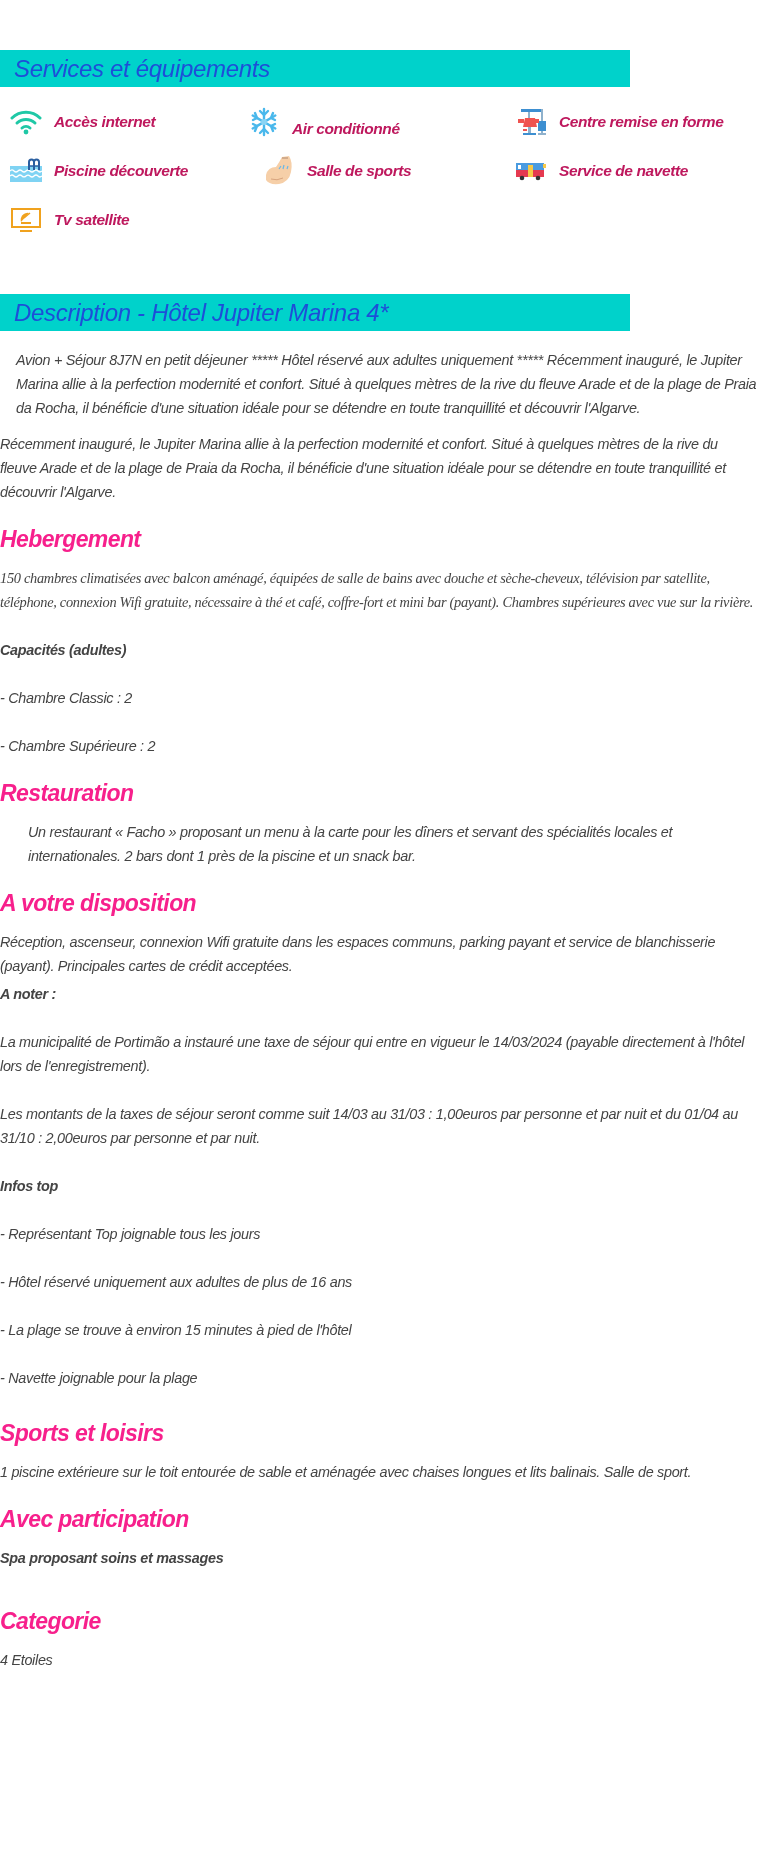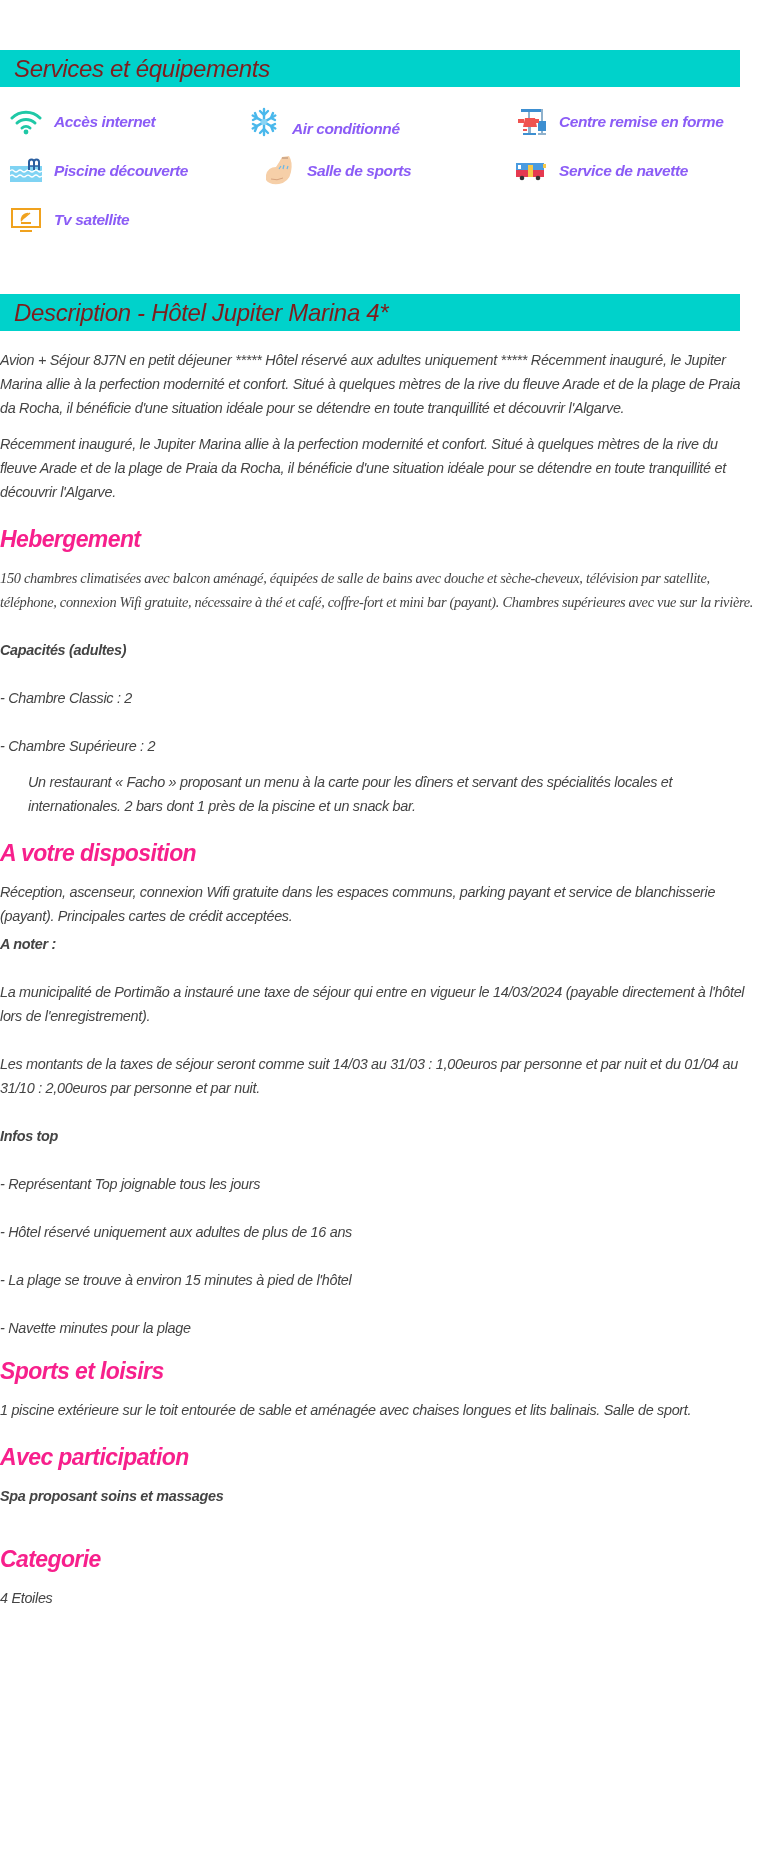--- a/index.html
+++ b/index.html
@@ -8,24 +8,24 @@
     font-family: "Liberation Sans", sans-serif;
     color: #444444;
     font-style: italic;
     position: relative;
     height: 1874px;
     overflow: hidden;
   }
   .bar {
     position: absolute;
     left: 0;
-    width: 740px;
+    width: 630px;
     height: 37px;
     background: #00d2cb;
-    color: #7f1d1d;
+    color: #1d4ed8;
     font-size: 24px;
     line-height: 37px;
     padding-left: 14px;
     font-style: italic;
     letter-spacing: -0.3px;
   }
   .services-grid {
     position: absolute;
     top: 106px;
     left: 10px;
@@ -41,21 +41,21 @@
     width: 32px;
     height: 32px;
     display: inline-flex;
     align-items: center;
     justify-content: center;
     margin-right: 12px;
   }
   .svc .lbl {
     font-size: 15.5px;
     font-weight: bold;
-    color: #8b5cf6;
+    color: #be185d;
     letter-spacing: -0.4px;
   }
   .content {
     position: absolute;
     left: 0;
     top: 340px;
     width: 758px;
   }
   p.txt {
     font-size: 14.4px;
@@ -182,45 +182,46 @@
     </span>
     <span class="lbl">Tv satellite</span>
   </div>
 </div>
 
 <div class="bar" style="top:294px;">
   <span>Description - Hôtel Jupiter Marina 4*</span>
 </div>
 
 <div class="content">
-  <p class="txt" style="margin-top:8px;">Avion + Séjour 8J7N en petit déjeuner ***** Hôtel réservé aux adultes uniquement ***** Récemment inauguré, le Jupiter Marina allie à la perfection modernité et confort. Situé à quelques mètres de la rive du fleuve Arade et de la plage de Praia da Rocha, il bénéficie d'une situation idéale pour se détendre en toute tranquillité et découvrir l'Algarve.</p>
+  <p class="txt" style="margin-top:8px;padding-left:16px;">Avion + Séjour 8J7N en petit déjeuner ***** Hôtel réservé aux adultes uniquement ***** Récemment inauguré, le Jupiter Marina allie à la perfection modernité et confort. Situé à quelques mètres de la rive du fleuve Arade et de la plage de Praia da Rocha, il bénéficie d'une situation idéale pour se détendre en toute tranquillité et découvrir l'Algarve.</p>
 
   <p class="txt" style="margin-top:12px;">Récemment inauguré, le Jupiter Marina allie à la perfection modernité et confort. Situé à quelques mètres de la rive du fleuve Arade et de la plage de Praia da Rocha, il bénéficie d'une situation idéale pour se détendre en toute tranquillité et découvrir l'Algarve.</p>
 
   <h2 class="sec" style="margin-top:20px;">Hebergement</h2>
   <p class="txt" style="margin-top:12px;font-family:Liberation Serif, serif;">150 chambres climatisées avec balcon aménagé, équipées de salle de bains avec douche et sèche-cheveux, télévision par satellite, téléphone, connexion Wifi gratuite, nécessaire à thé et café, coffre-fort et mini bar (payant). Chambres supérieures avec vue sur la rivière.</p>
   <p class="txt b" style="margin-top:24px;">Capacités (adultes)</p>
   <p class="txt" style="margin-top:24px;">- Chambre Classic : 2</p>
   <p class="txt" style="margin-top:24px;">- Chambre Supérieure : 2</p>
 
+  <h2 class="sec" style="margin-top:20px;">Restauration</h2>
   <p class="txt" style="margin-top:12px;padding-left:28px;">Un restaurant « Facho » proposant un menu à la carte pour les dîners et servant des spécialités locales et internationales. 2 bars dont 1 près de la piscine et un snack bar.</p>
 
   <h2 class="sec" style="margin-top:20px;">A votre disposition</h2>
   <p class="txt" style="margin-top:12px;">Réception, ascenseur, connexion Wifi gratuite dans les espaces communs, parking payant et service de blanchisserie (payant). Principales cartes de crédit acceptées.</p>
 
   <p class="txt b" style="margin-top:4px;">A noter :</p>
   <p class="txt" style="margin-top:24px;">La municipalité de Portimão a instauré une taxe de séjour qui entre en vigueur le 14/03/2024 (payable directement à l'hôtel lors de l'enregistrement).</p>
   <p class="txt" style="margin-top:24px;">Les montants de la taxes de séjour seront comme suit 14/03 au 31/03 : 1,00euros par personne et par nuit et du 01/04 au 31/10 : 2,00euros par personne et par nuit.</p>
   <p class="txt b" style="margin-top:24px;">Infos top</p>
   <p class="txt" style="margin-top:24px;">- Représentant Top joignable tous les jours</p>
   <p class="txt" style="margin-top:24px;">- Hôtel réservé uniquement aux adultes de plus de 16 ans</p>
   <p class="txt" style="margin-top:24px;">- La plage se trouve à environ 15 minutes à pied de l'hôtel</p>
-  <p class="txt" style="margin-top:24px;">- Navette minutes pour la plage</p>
-
-  <h2 class="sec" style="margin-top:16px;">Sports et loisirs</h2>
+  <p class="txt" style="margin-top:24px;">- Navette joignable pour la plage</p>
+
+  <h2 class="sec" style="margin-top:28px;">Sports et loisirs</h2>
   <p class="txt" style="margin-top:12px;">1 piscine extérieure sur le toit entourée de sable et aménagée avec chaises longues et lits balinais. Salle de sport.</p>
 
   <h2 class="sec" style="margin-top:20px;">Avec participation</h2>
   <p class="txt" style="margin-top:12px;font-weight:bold;">Spa proposant soins et massages</p>
 
   <h2 class="sec" style="margin-top:36px;">Categorie</h2>
   <p class="txt" style="margin-top:12px;">4 Etoiles</p>
 </div>
 
 </body></html>

